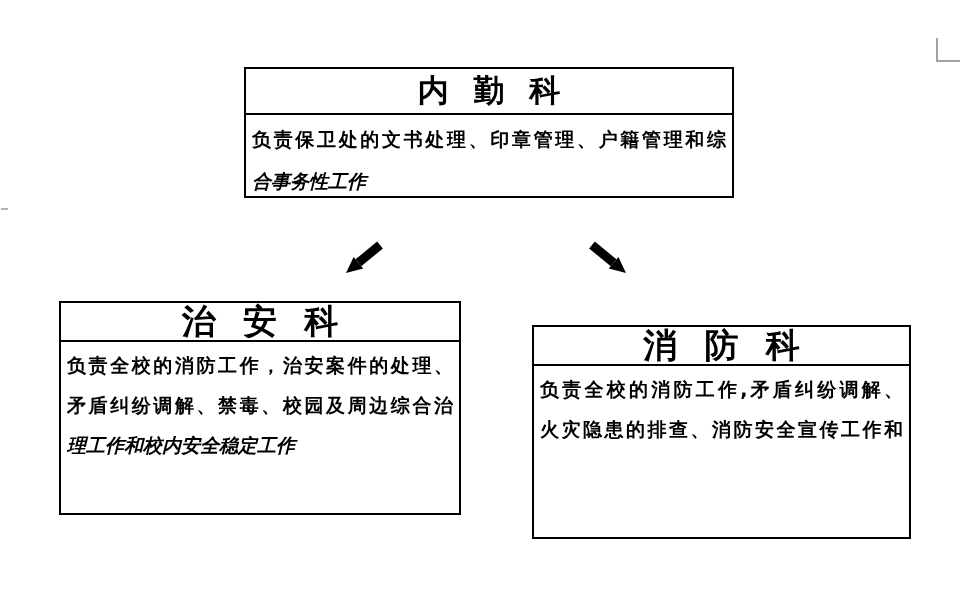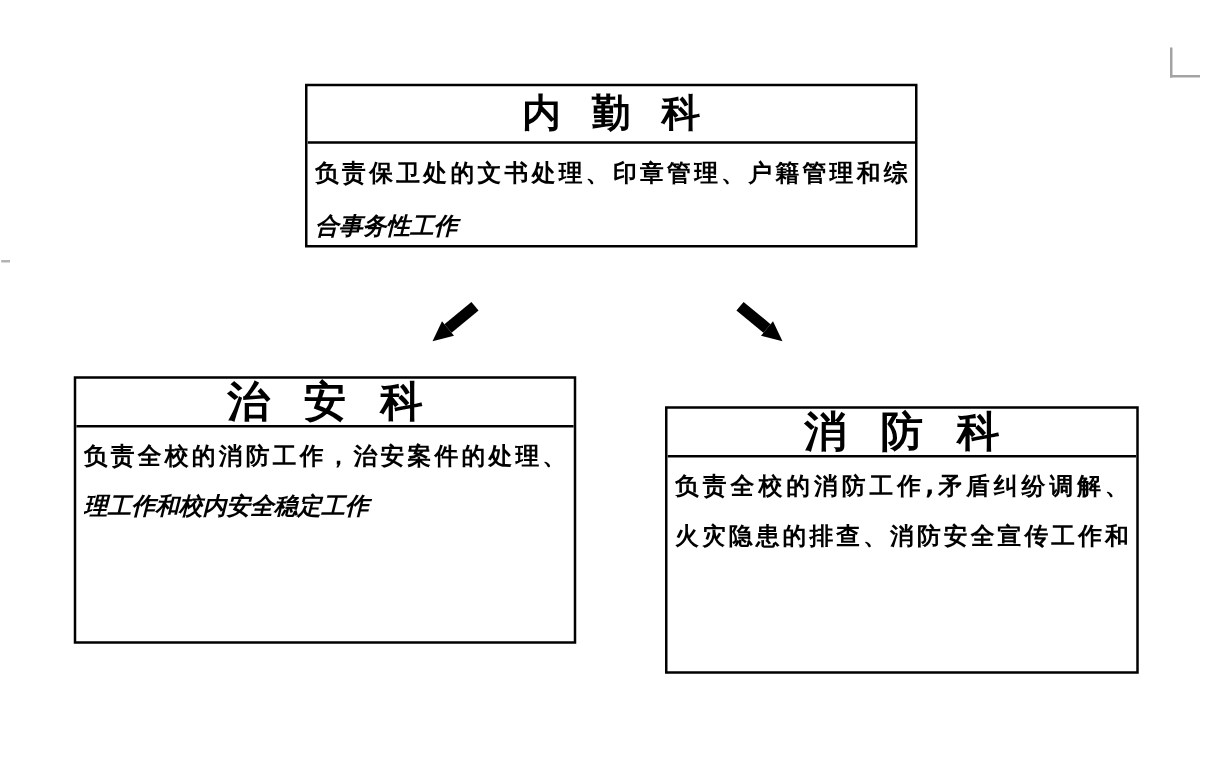--- a/index.html
+++ b/index.html
@@ -115,20 +115,21 @@
 
   <svg class="arrow arrow-right" viewBox="0 0 40 34">
     <path d="M4 4 L25.6 21.8" stroke="#000000" stroke-width="9" fill="none"></path>
     <polygon points="38,32 20.8,27.6 30.4,16" fill="#000000"></polygon>
   </svg>
 
   <div class="node node-left">
     <div class="node-title">治 安 科</div>
     <div class="node-body">
       <div class="body-line">负责全校的消防工作，治安案件的处理、</div>
+      <div class="body-line">矛盾纠纷调解、禁毒、校园及周边综合治</div>
       <div class="body-line short">理工作和校内安全稳定工作</div>
     </div>
   </div>
 
   <div class="node node-right">
     <div class="node-title">消 防 科</div>
     <div class="node-body">
       <div class="body-line">负责全校的消防工作,矛盾纠纷调解、</div>
       <div class="body-line">火灾隐患的排查、消防安全宣传工作和</div>
     </div>

